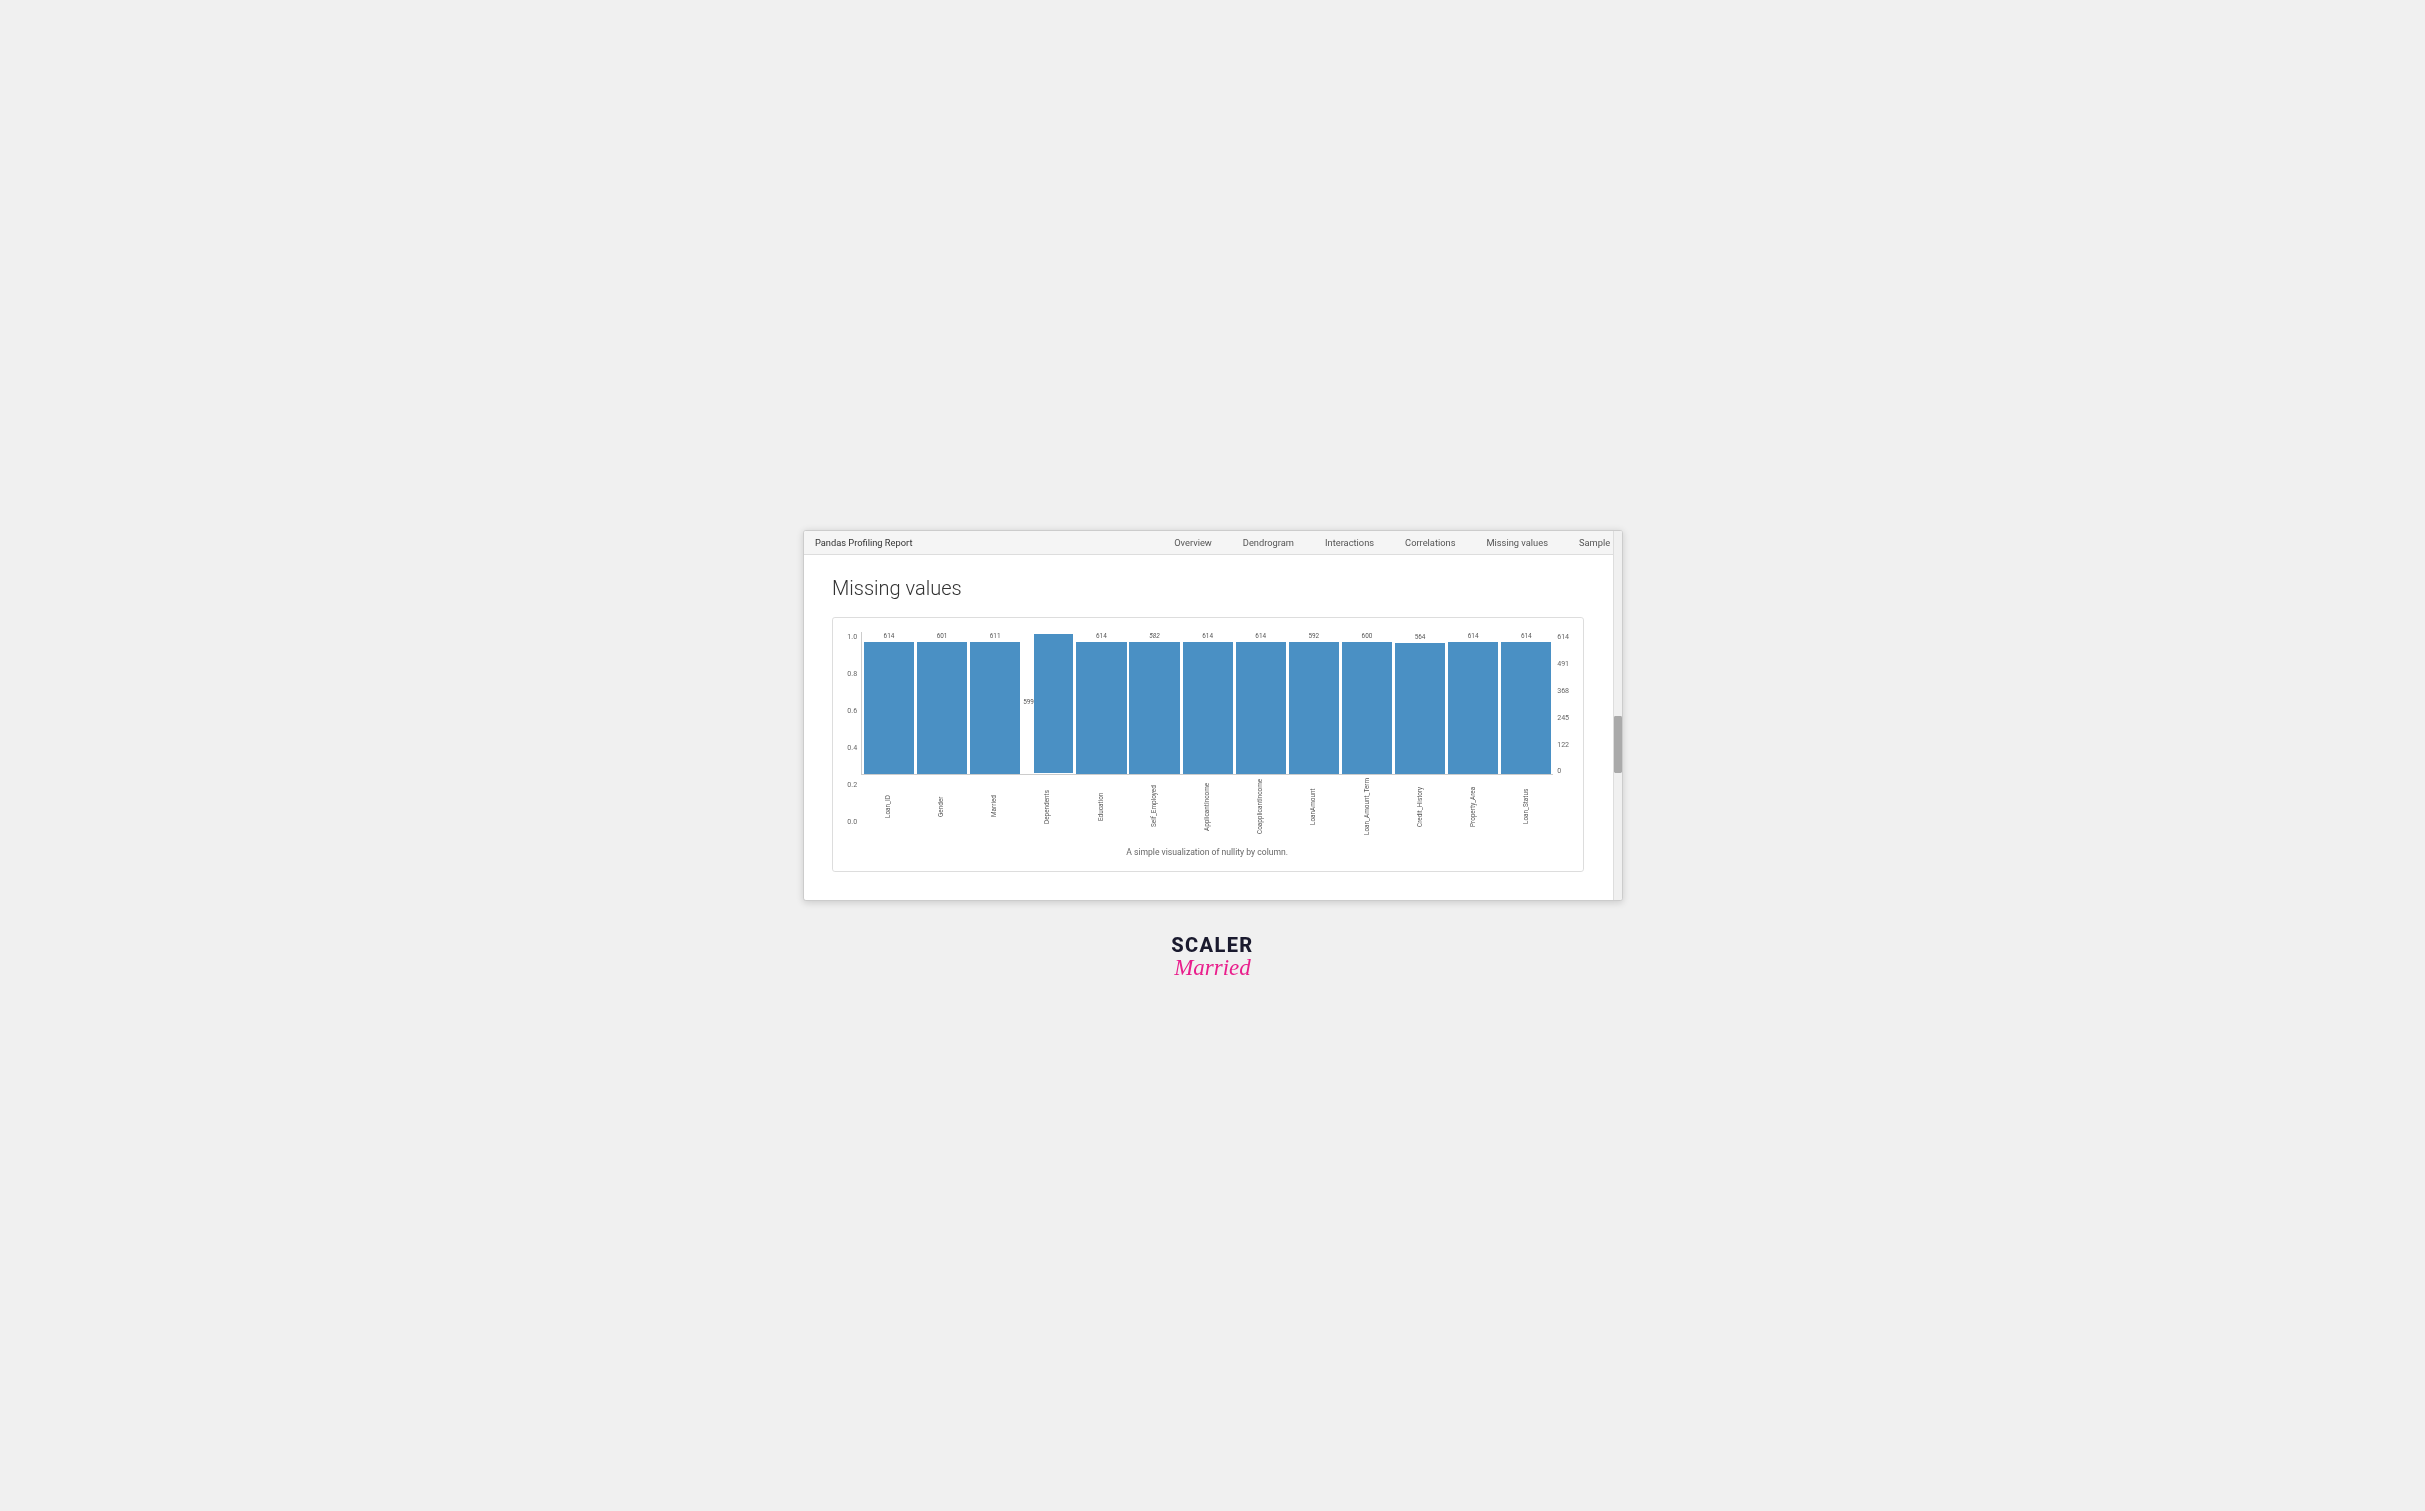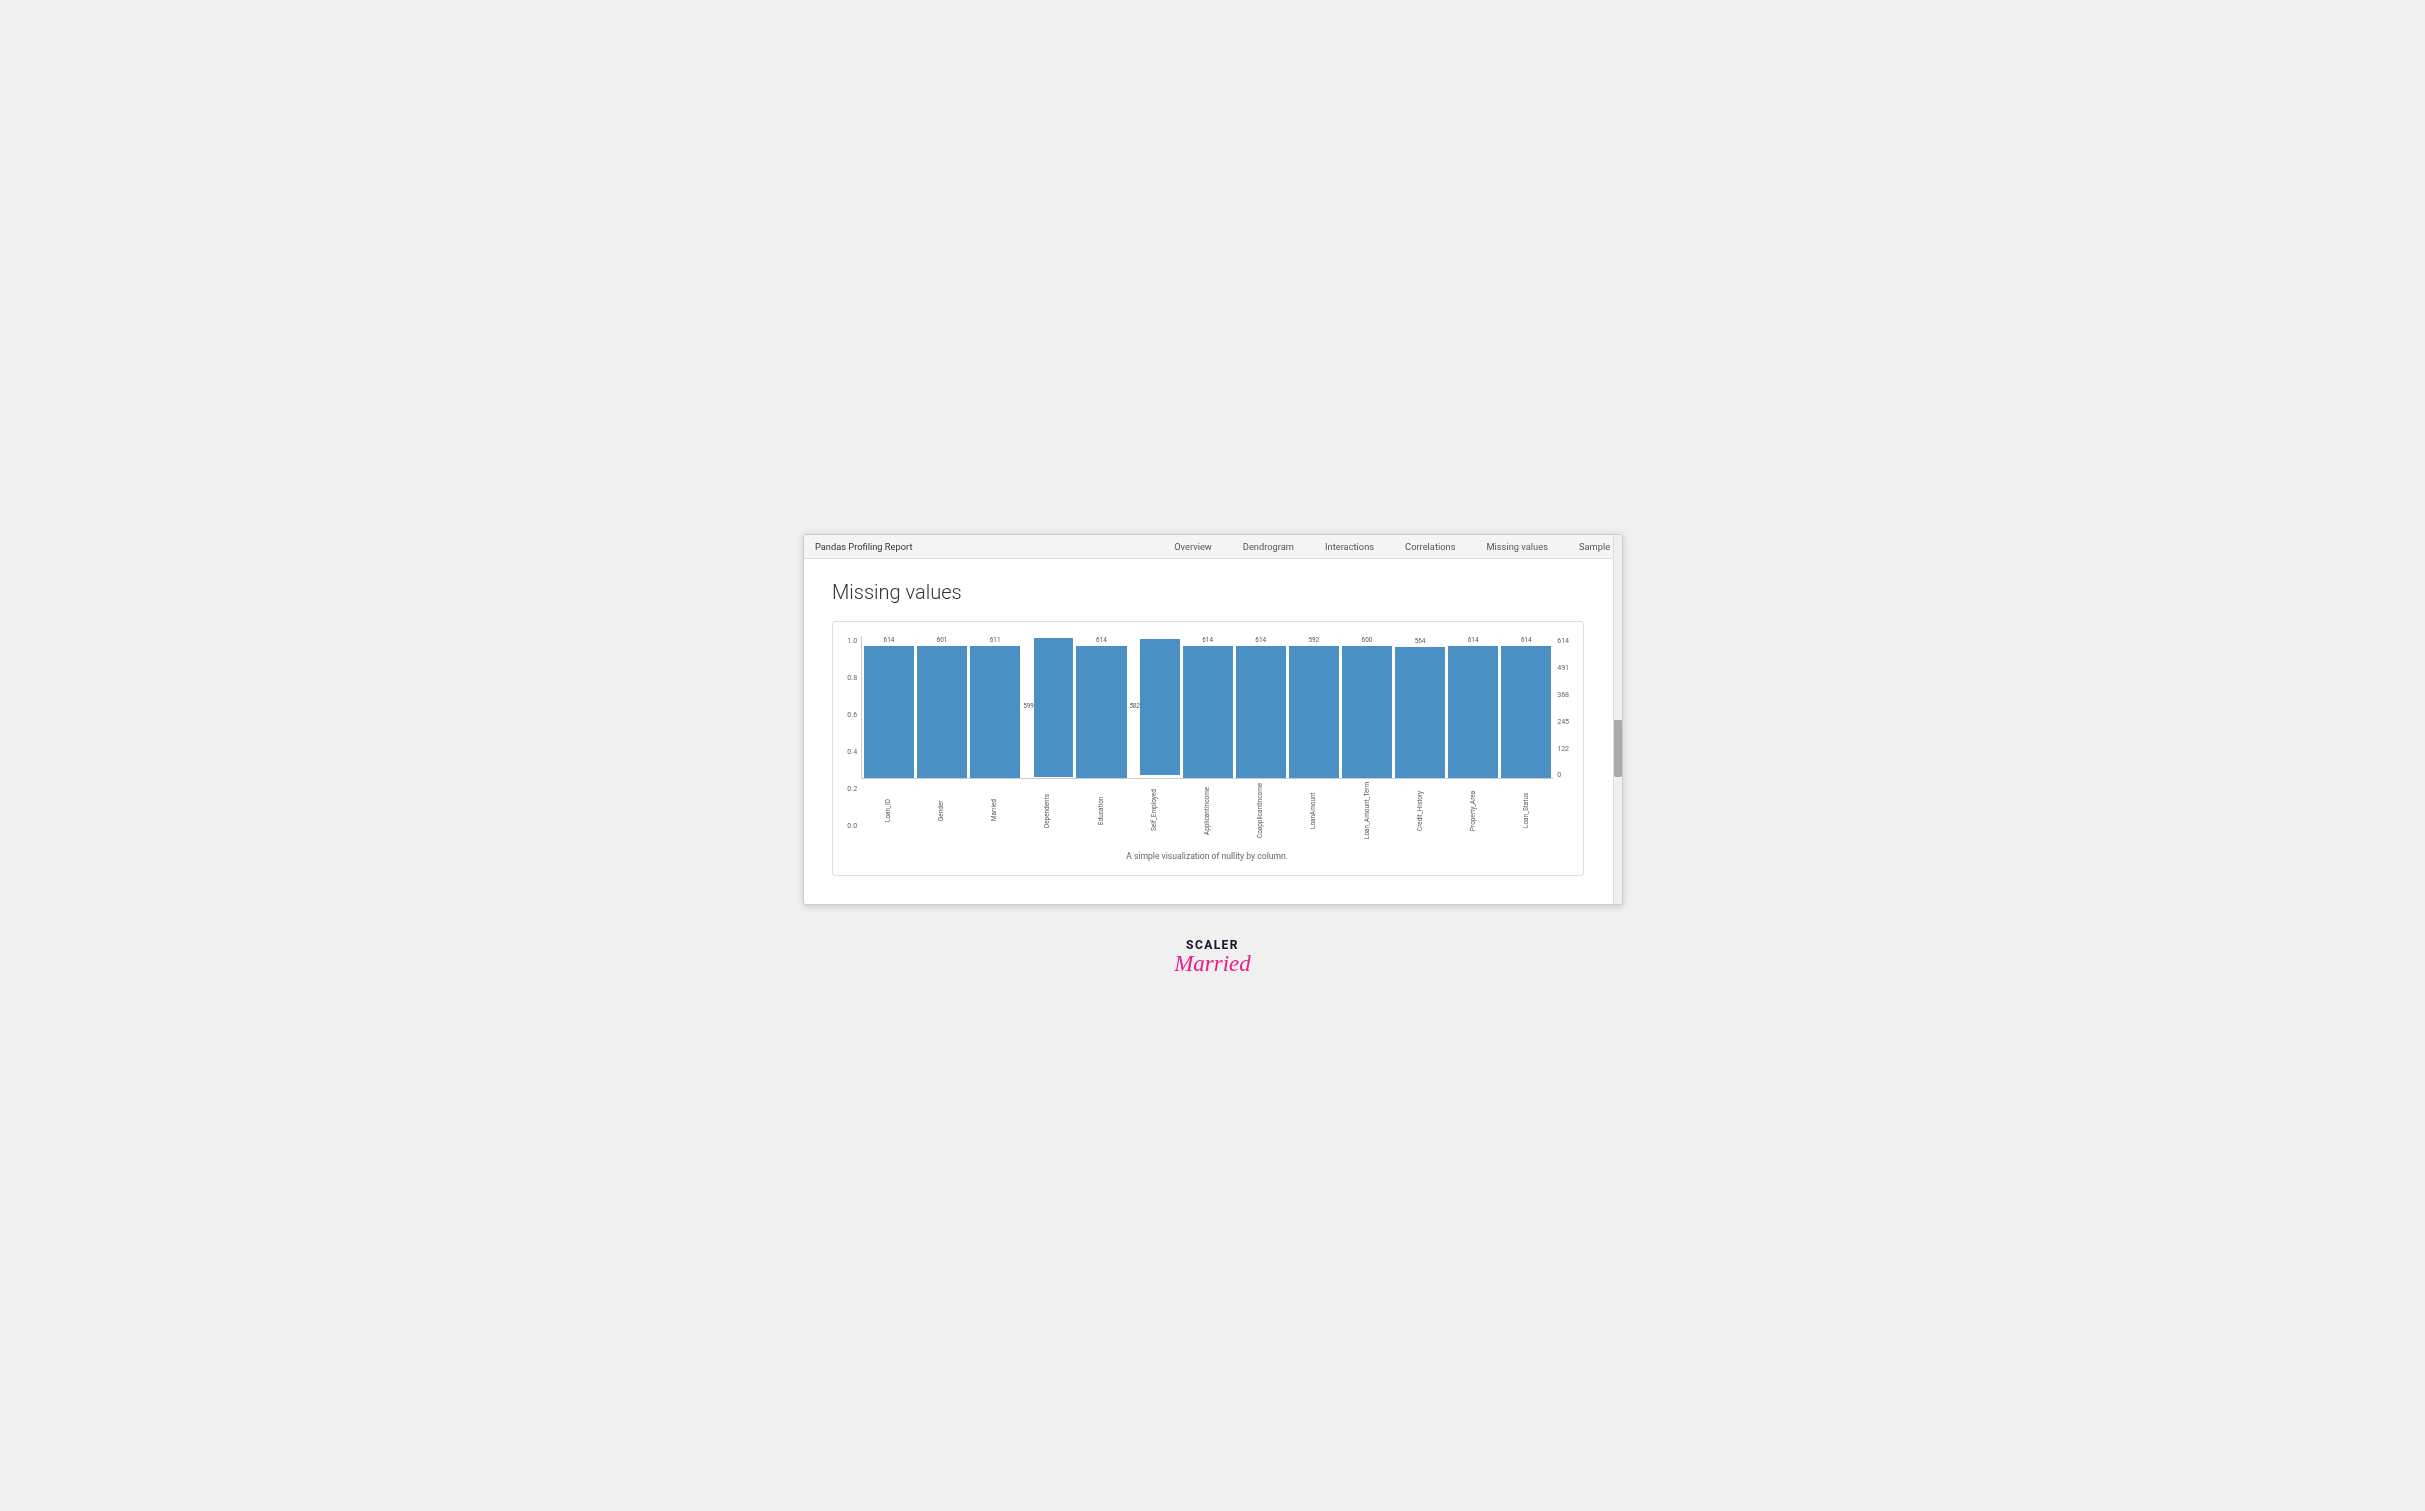--- a/index.html
+++ b/index.html
@@ -209,21 +209,21 @@
 
     
     .branding {
       margin-top: 34px;
       display: flex;
       flex-direction: column;
       align-items: center;
     }
 
     .brand-scaler {
-      font-size: 12px;
+      font-size: 20px;
       font-weight: 800;
       color: #1a1a2e;
       letter-spacing: 1.4px;
       line-height: 1;
     }
 
     .brand-topics {
       font-size: 23px;
       font-family: 'Georgia', cursive;
       color: #e91e8c;
@@ -278,21 +278,21 @@
                 <div class="bar" style="height: 142px; width: 100%;"></div>
               </div>
               <div class="bar-group" style="flex: 1 1 0%; display: flex; flex-direction: row; align-items: center; justify-content: flex-end; height: 100%;">
                 <div class="bar-top-label">599</div>
                 <div class="bar" style="height: 139px; width: 100%;"></div>
               </div>
               <div class="bar-group" style="flex: 1 1 0%; display: flex; flex-direction: column; align-items: center; justify-content: flex-end; height: 100%;">
                 <div class="bar-top-label">614</div>
                 <div class="bar" style="height: 143px; width: 100%;"></div>
               </div>
-              <div class="bar-group" style="flex: 1 1 0%; display: flex; flex-direction: row; align-items: center; justify-content: flex-end; height: 100%; font-style: italic;">
+              <div class="bar-group" style="flex: 1 1 0%; display: flex; flex-direction: column; align-items: center; justify-content: flex-end; height: 100%; font-style: italic;">
                 <div class="bar-top-label">582</div>
                 <div class="bar" style="height: 136px; width: 100%;"></div>
               </div>
               <div class="bar-group" style="flex: 1 1 0%; display: flex; flex-direction: column; align-items: center; justify-content: flex-end; height: 100%;">
                 <div class="bar-top-label">614</div>
                 <div class="bar" style="height: 143px; width: 100%;"></div>
               </div>
               <div class="bar-group" style="flex: 1 1 0%; display: flex; flex-direction: column; align-items: center; justify-content: flex-end; height: 100%;">
                 <div class="bar-top-label">614</div>
                 <div class="bar" style="height: 143px; width: 100%;"></div>

